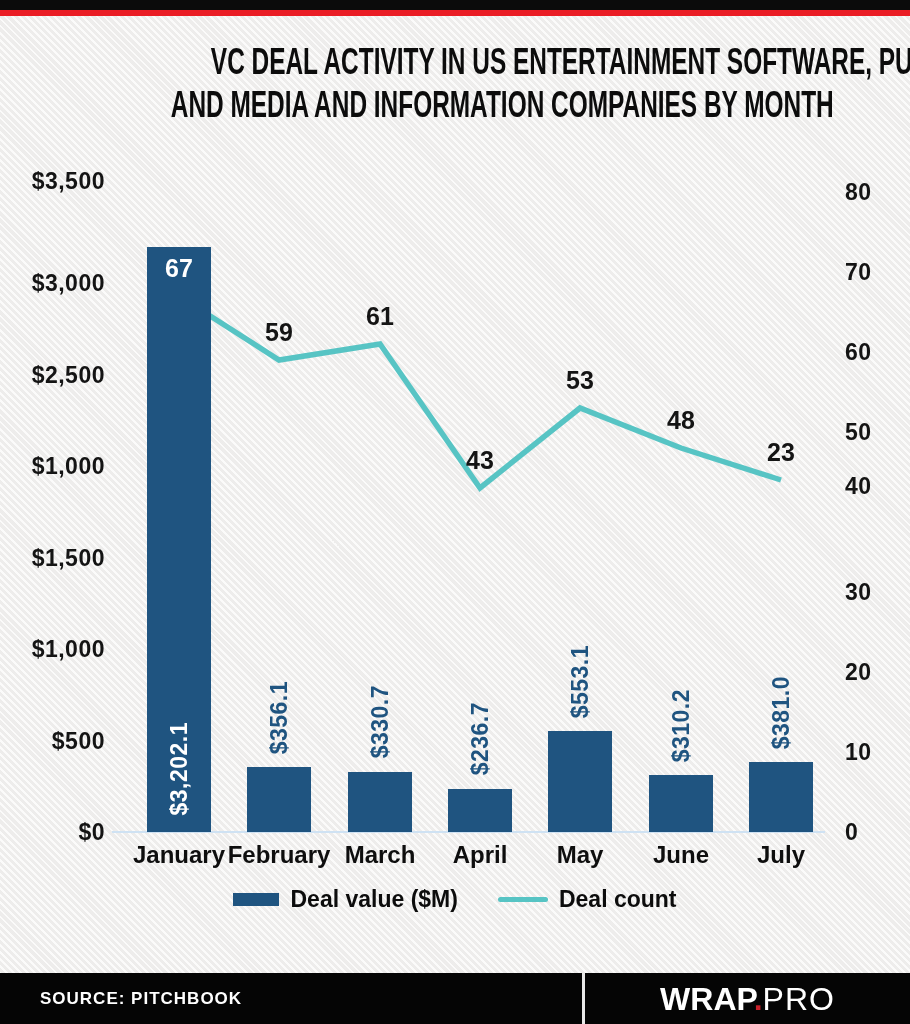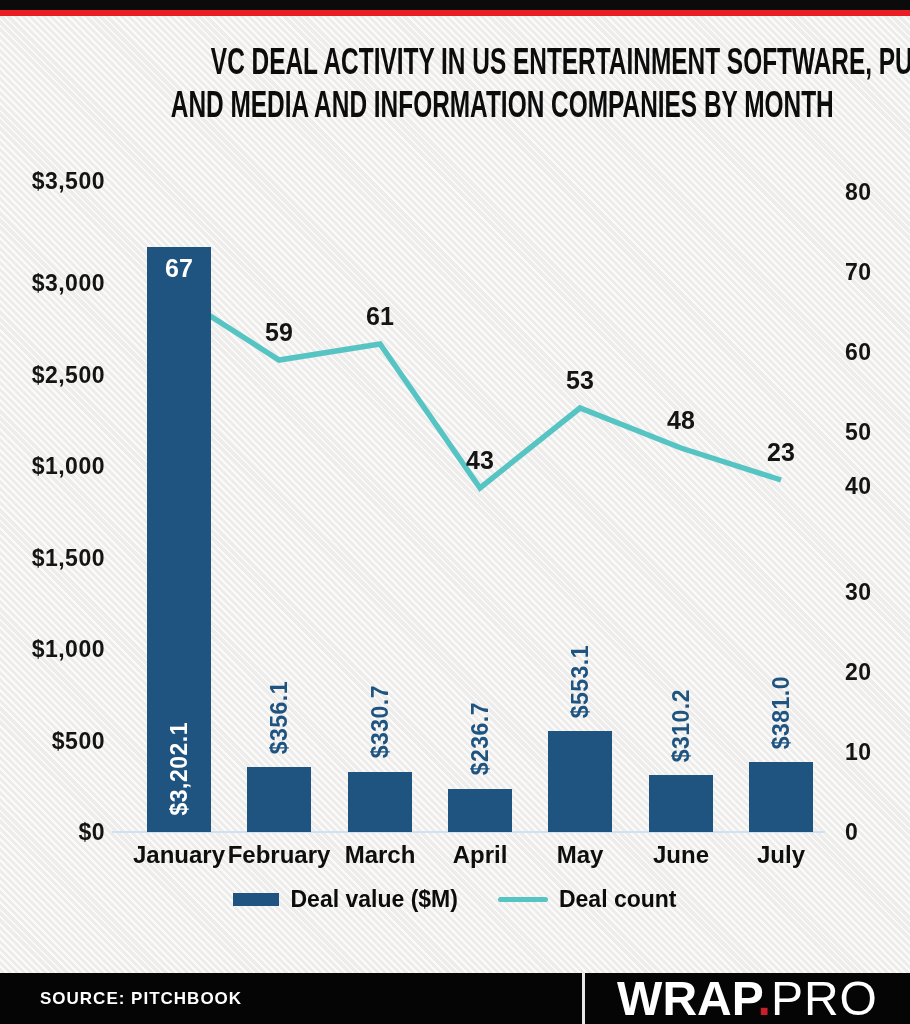--- a/index.html
+++ b/index.html
@@ -48,21 +48,21 @@
   .legend-swatch-line { width:50px; height:5px; background:#57c4c4; border-radius:3px; }
   .legend-label { font-weight:700; font-size:23px; color:#0c0c0c; }
   
   #footer { left:0; top:973px; width:910px; height:51px; }
   #footer-left { left:0; top:0; width:582px; height:51px; background:#050505;
     display:flex; align-items:center; }
   #footer-divider { left:582px; top:0; width:3px; height:51px; background:#e8e8e8; }
   #footer-right { left:585px; top:0; width:325px; height:51px; background:#050505;
     display:flex; align-items:center; justify-content:center; }
   #source-text { margin-left:40px; color:#ffffff; font-weight:700; font-size:17px; letter-spacing:1px; }
-  #brand { white-space:nowrap; font-size:48px; line-height:44px; letter-spacing:0px; }
+  #brand { white-space:nowrap; font-size:32px; line-height:44px; letter-spacing:0px; }
   #brand .w { color:#ffffff; font-weight:700; }
   #brand .d { color:#c8202a; font-weight:700; }
   #brand .p { color:#ffffff; font-weight:300; letter-spacing:1px; }
 </style>
 </head>
 <body>
 
 <div id="page">
 
   <div id="top-black" class="abs"></div>

